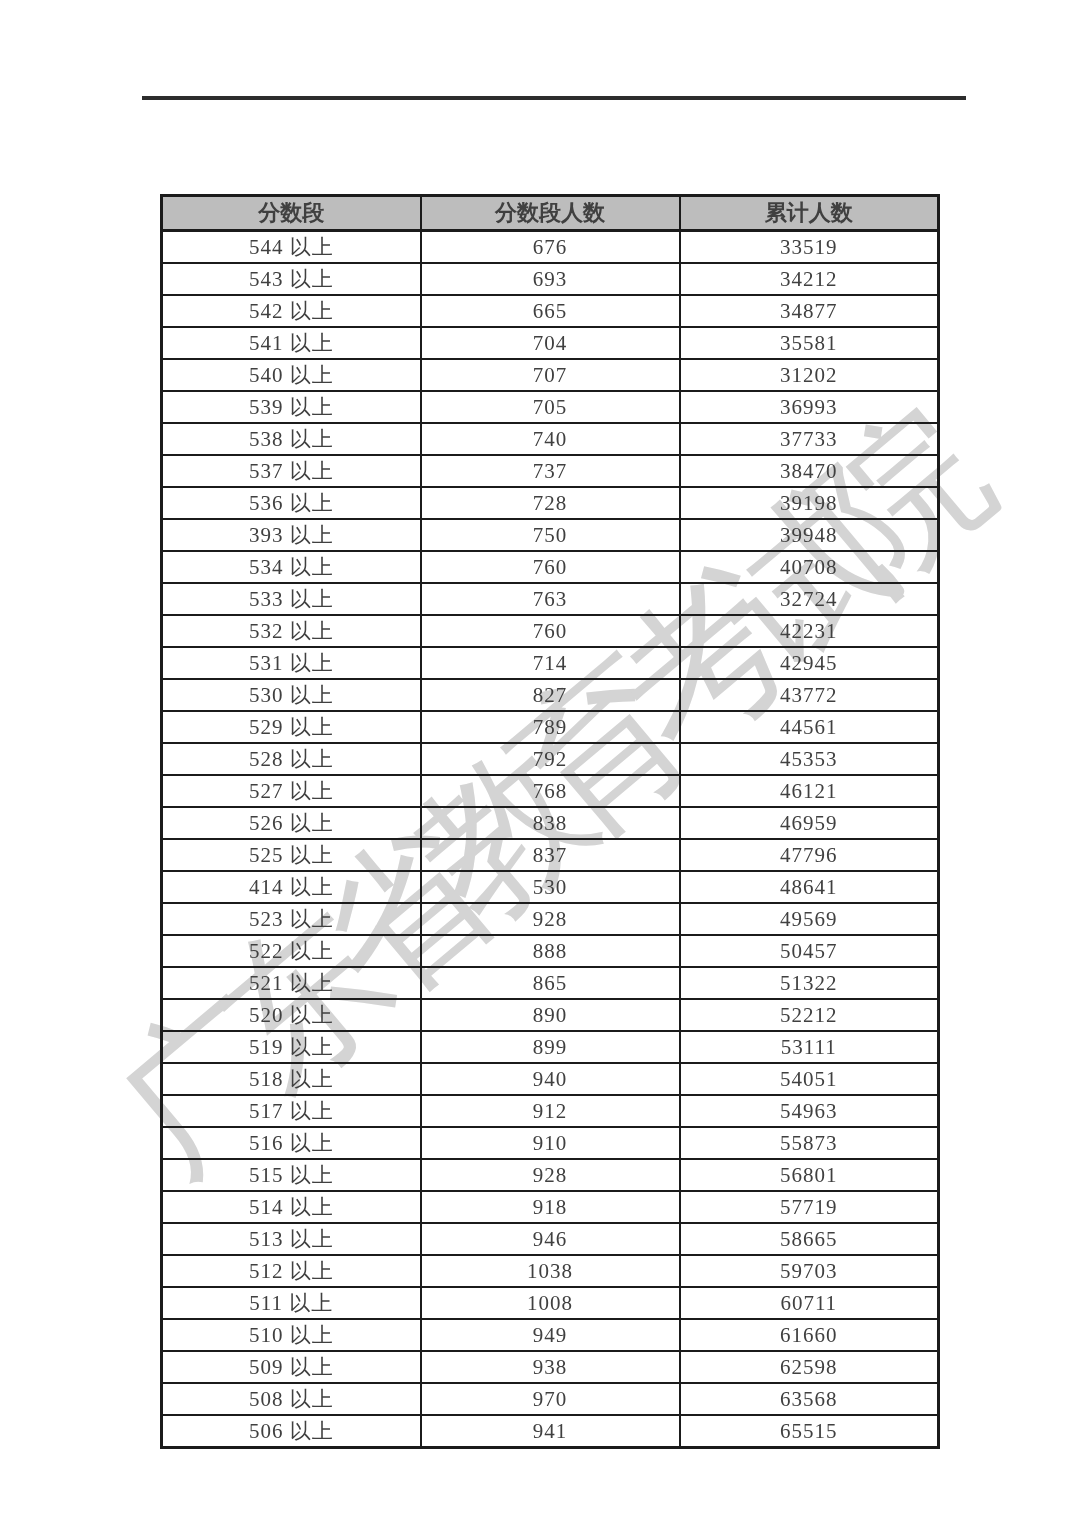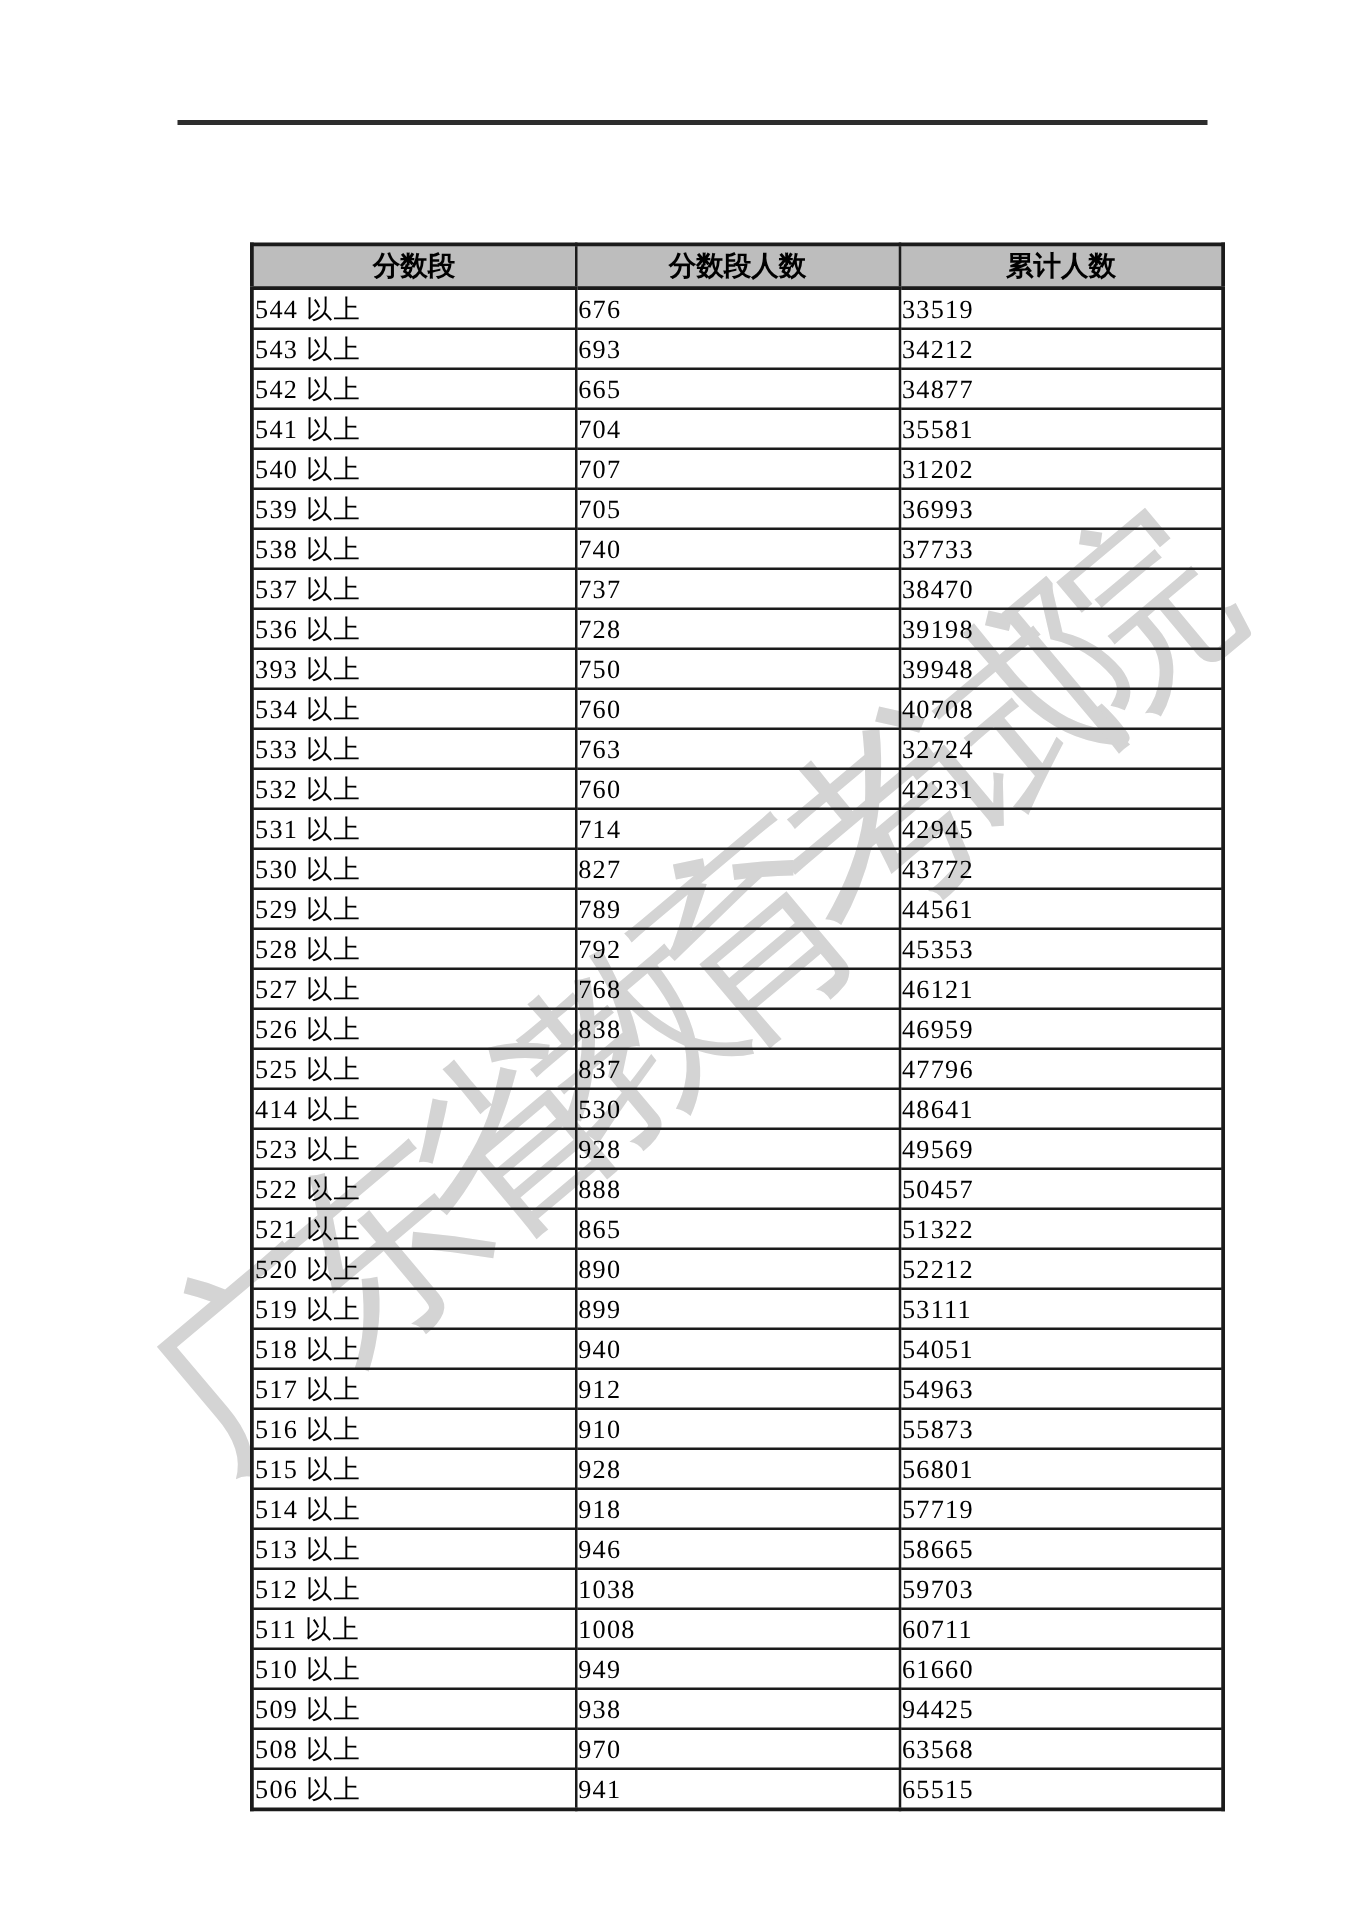--- a/index.html
+++ b/index.html
@@ -36,23 +36,23 @@
   }
   table.score-table {
     position: absolute;
     left: 160px;
     top: 194px;
     width: 780px;
     height: 1169px;
     z-index: 1;
     border-collapse: collapse;
     table-layout: fixed;
-    color: #000000;
+    text-align: center;
+    color: #404040;
     border: 3px solid #1b1b1b;
-    margin-left: 40px;
   }
   table.score-table th {
     height: 30px;
     font-size: 22px;
     font-weight: bold;
     border: 2px solid #1b1b1b;
     border-bottom-width: 3px;
     background: #bdbdbd;
   }
   table.score-table td {
@@ -252,21 +252,21 @@
           <td>60711</td>
         </tr>
         <tr>
           <td>510 以上</td>
           <td>949</td>
           <td>61660</td>
         </tr>
         <tr>
           <td>509 以上</td>
           <td>938</td>
-          <td>94425</td>
+          <td>62598</td>
         </tr>
         <tr>
           <td>508 以上</td>
           <td>970</td>
           <td>63568</td>
         </tr>
         <tr>
           <td>506 以上</td>
           <td>941</td>
           <td>65515</td>

